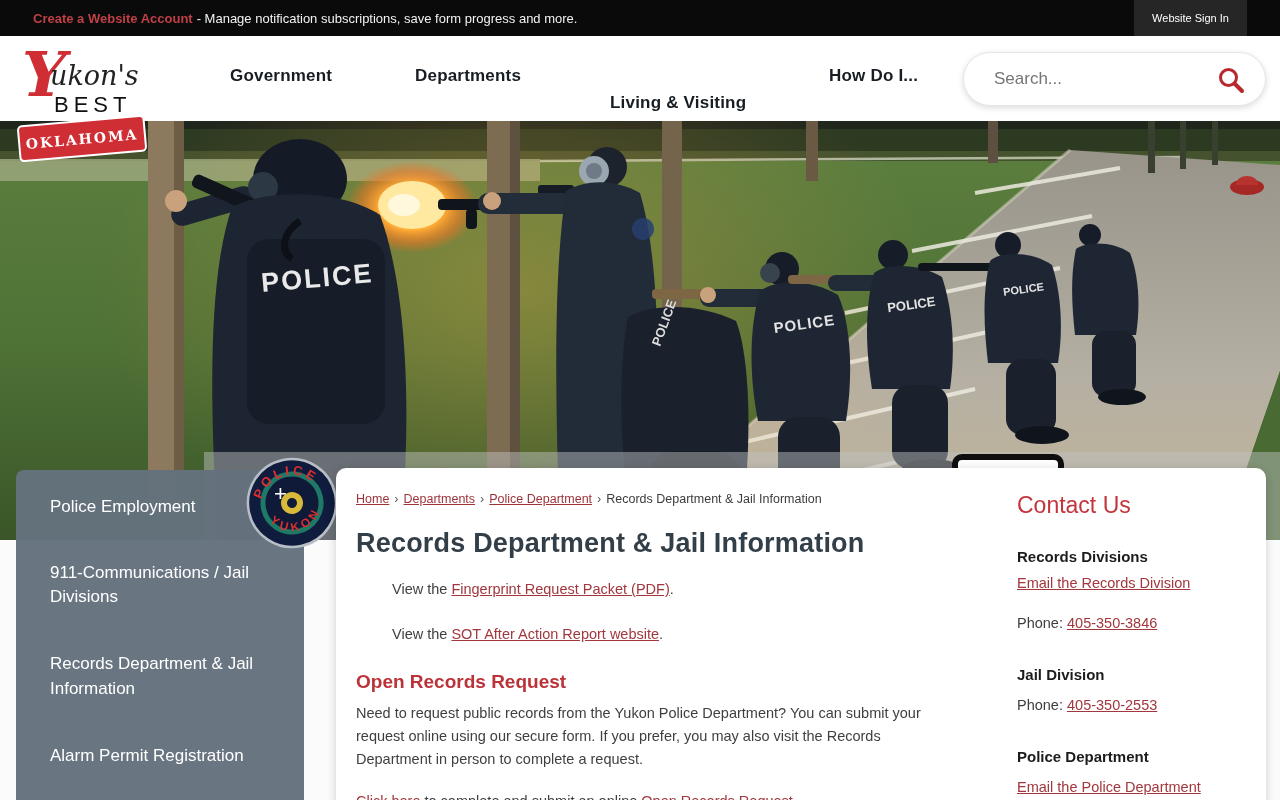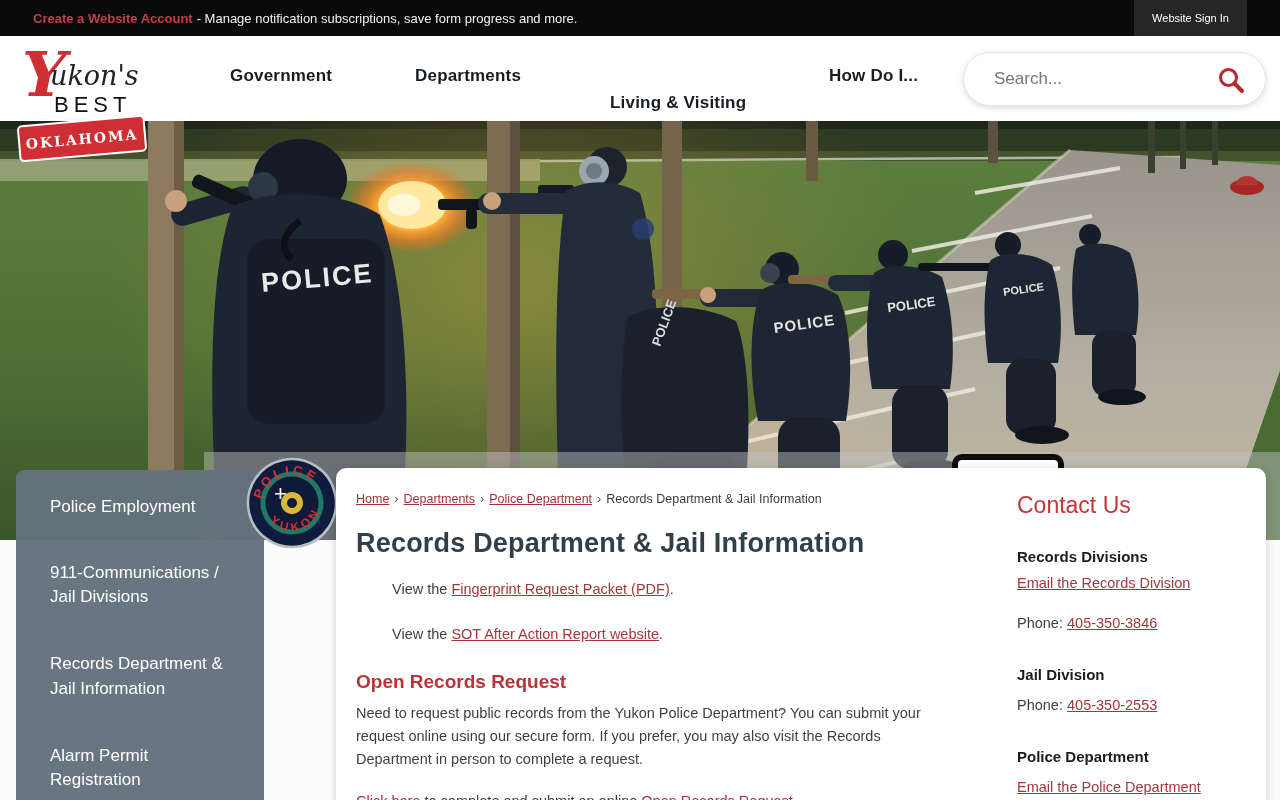--- a/index.html
+++ b/index.html
@@ -34,21 +34,21 @@
   .hero { position:absolute; left:0; top:121px; width:1280px; height:419px; overflow:hidden; background:#4e7136; }
   .hero svg { display:block; }
 
   
   .overlay-band { position:absolute; left:204px; top:452px; width:1076px; height:88px; background:rgba(190,192,192,.48); }
 
   
   .target-stand { position:absolute; left:952px; top:454px; width:112px; height:60px; background:#fdfdfd; border:6px solid #0e0e0e; border-radius:10px; }
 
   
-  .sidebar { position:absolute; left:16px; top:470px; width:248px; height:330px; background:rgba(100,114,125,.97); border-radius:8px 8px 0 0; padding:16px 24px 0 34px; }
+  .sidebar { position:absolute; left:16px; top:470px; width:288px; height:330px; background:rgba(100,114,125,.97); border-radius:8px 8px 0 0; padding:16px 24px 0 34px; }
   .side-item { color:#fff; font-size:17px; line-height:1.42; padding:9px 0; margin-bottom:25px; cursor:pointer; }
   .side-item.first { margin-bottom:24px; }
   .plus-btn { position:absolute; left:274px; top:481px; z-index:12; color:#fff; font-size:22px; font-weight:400; cursor:pointer; }
 
   
   .badge { position:absolute; left:246px; top:457px; width:92px; height:92px; z-index:8; }
 
   
   .card { position:absolute; left:336px; top:468px; width:930px; height:340px; background:#ffffff; border-radius:10px 10px 0 0; box-shadow:0 2px 10px rgba(0,0,0,.18); z-index:9; padding:24px 0 0 20px; }
   .crumbs { font-size:12.5px; color:#3c3c3c; }

